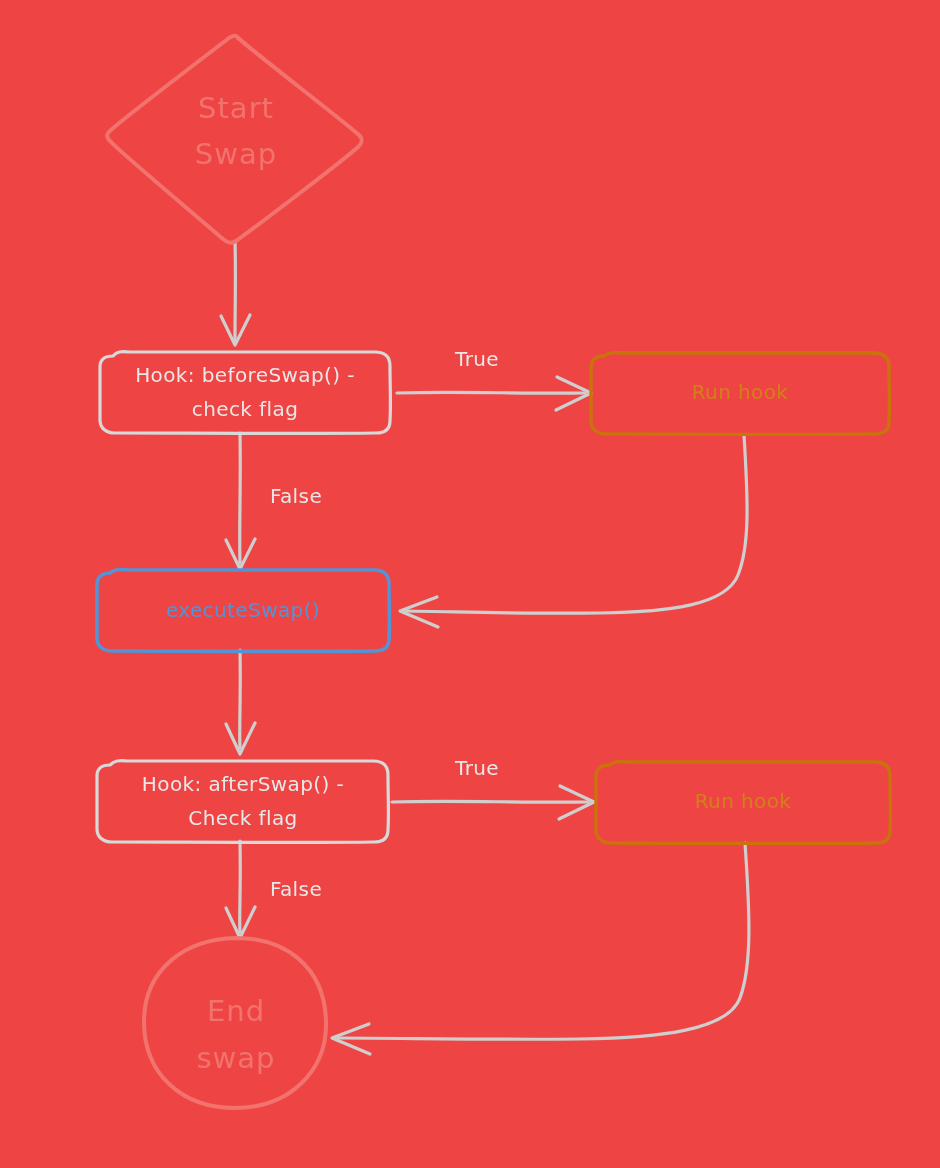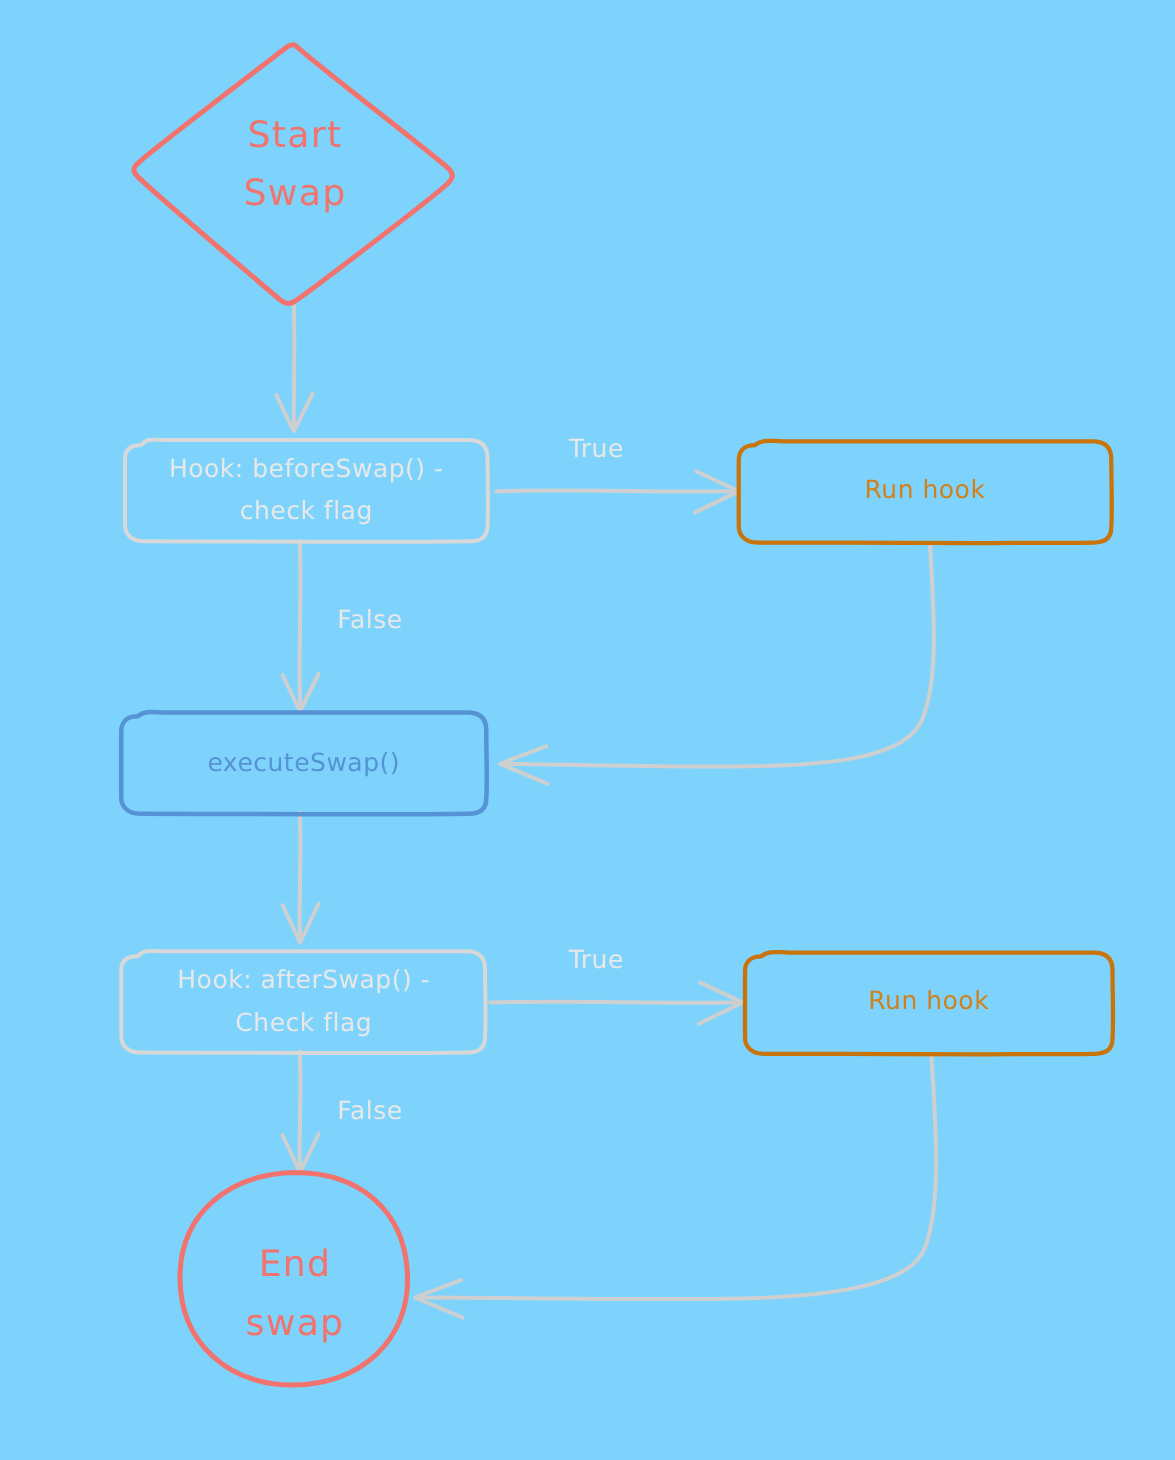--- a/index.html
+++ b/index.html
@@ -4,21 +4,21 @@
 <style>
   html, body {
     margin: 0;
     padding: 0;
     background: #141414;
   }
   #canvas {
     position: relative;
     width: 940px;
     height: 1168px;
-    background: #7dd3fc;
+    background: #ef4444;
     overflow: hidden;
     font-family: "DejaVu Sans", sans-serif;
   }
   #canvas svg {
     position: absolute;
     top: 0; left: 0;
     width: 940px;
     height: 1168px;
   }
   .node-shape {

